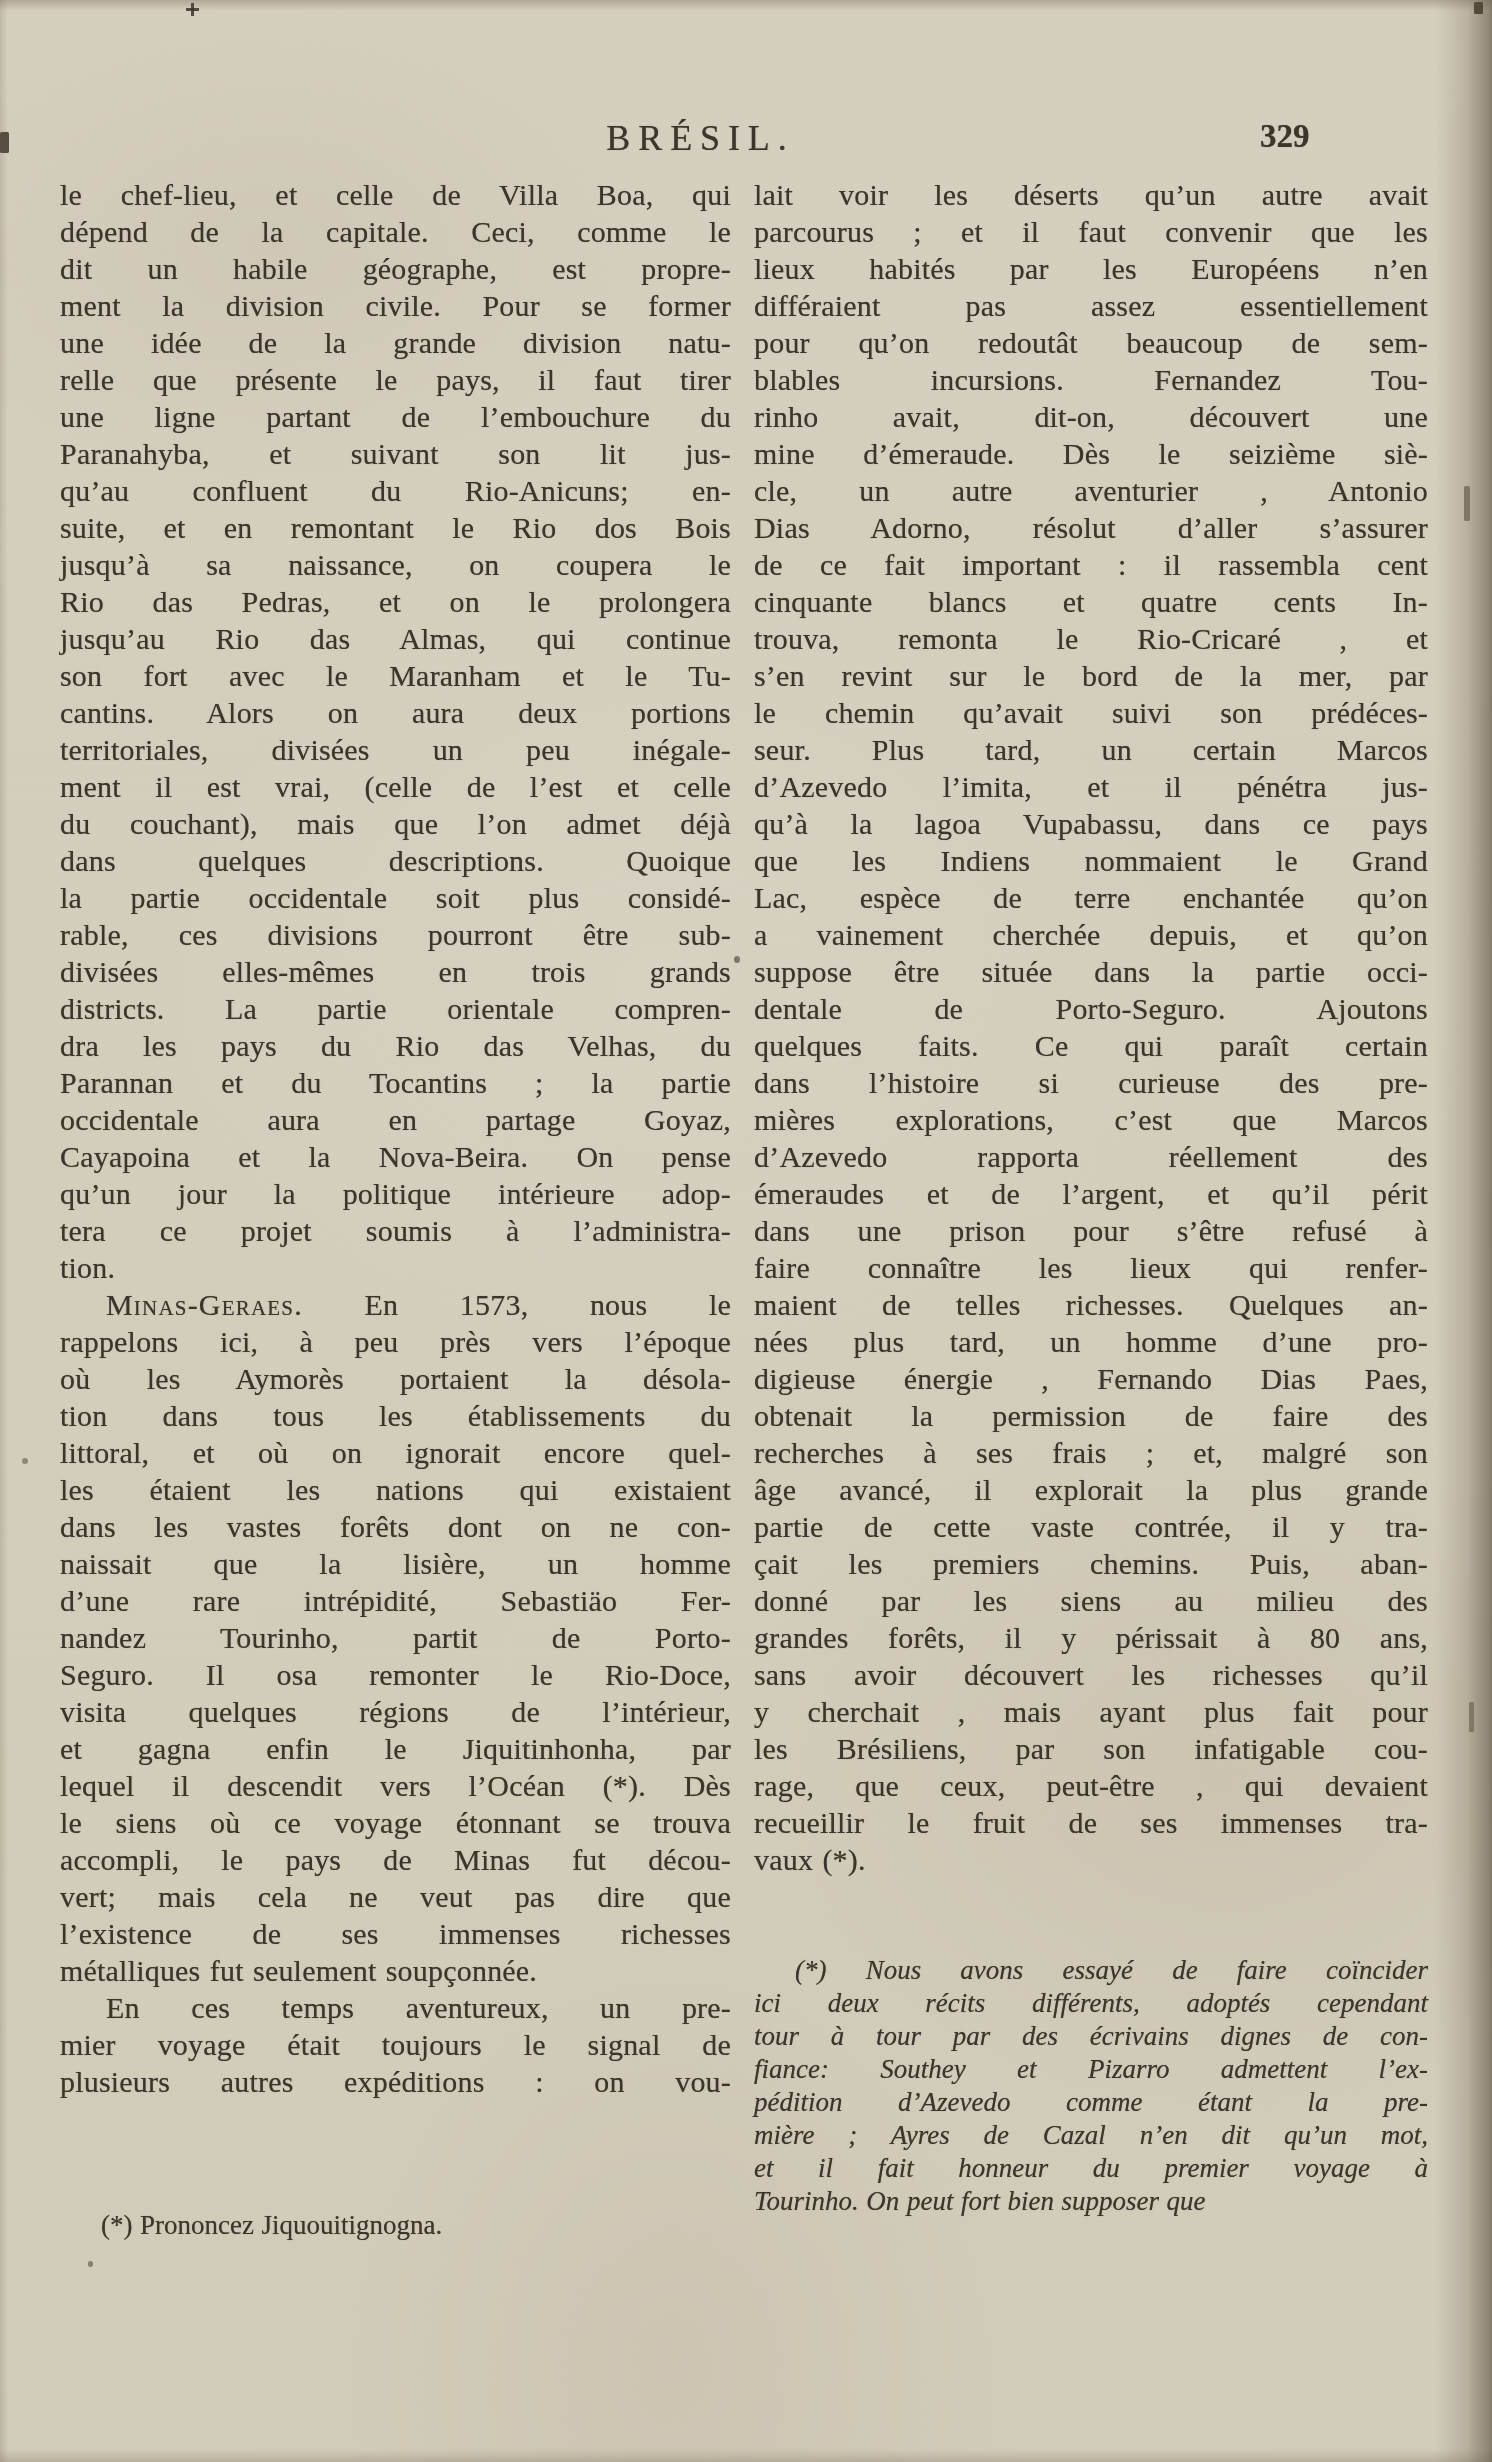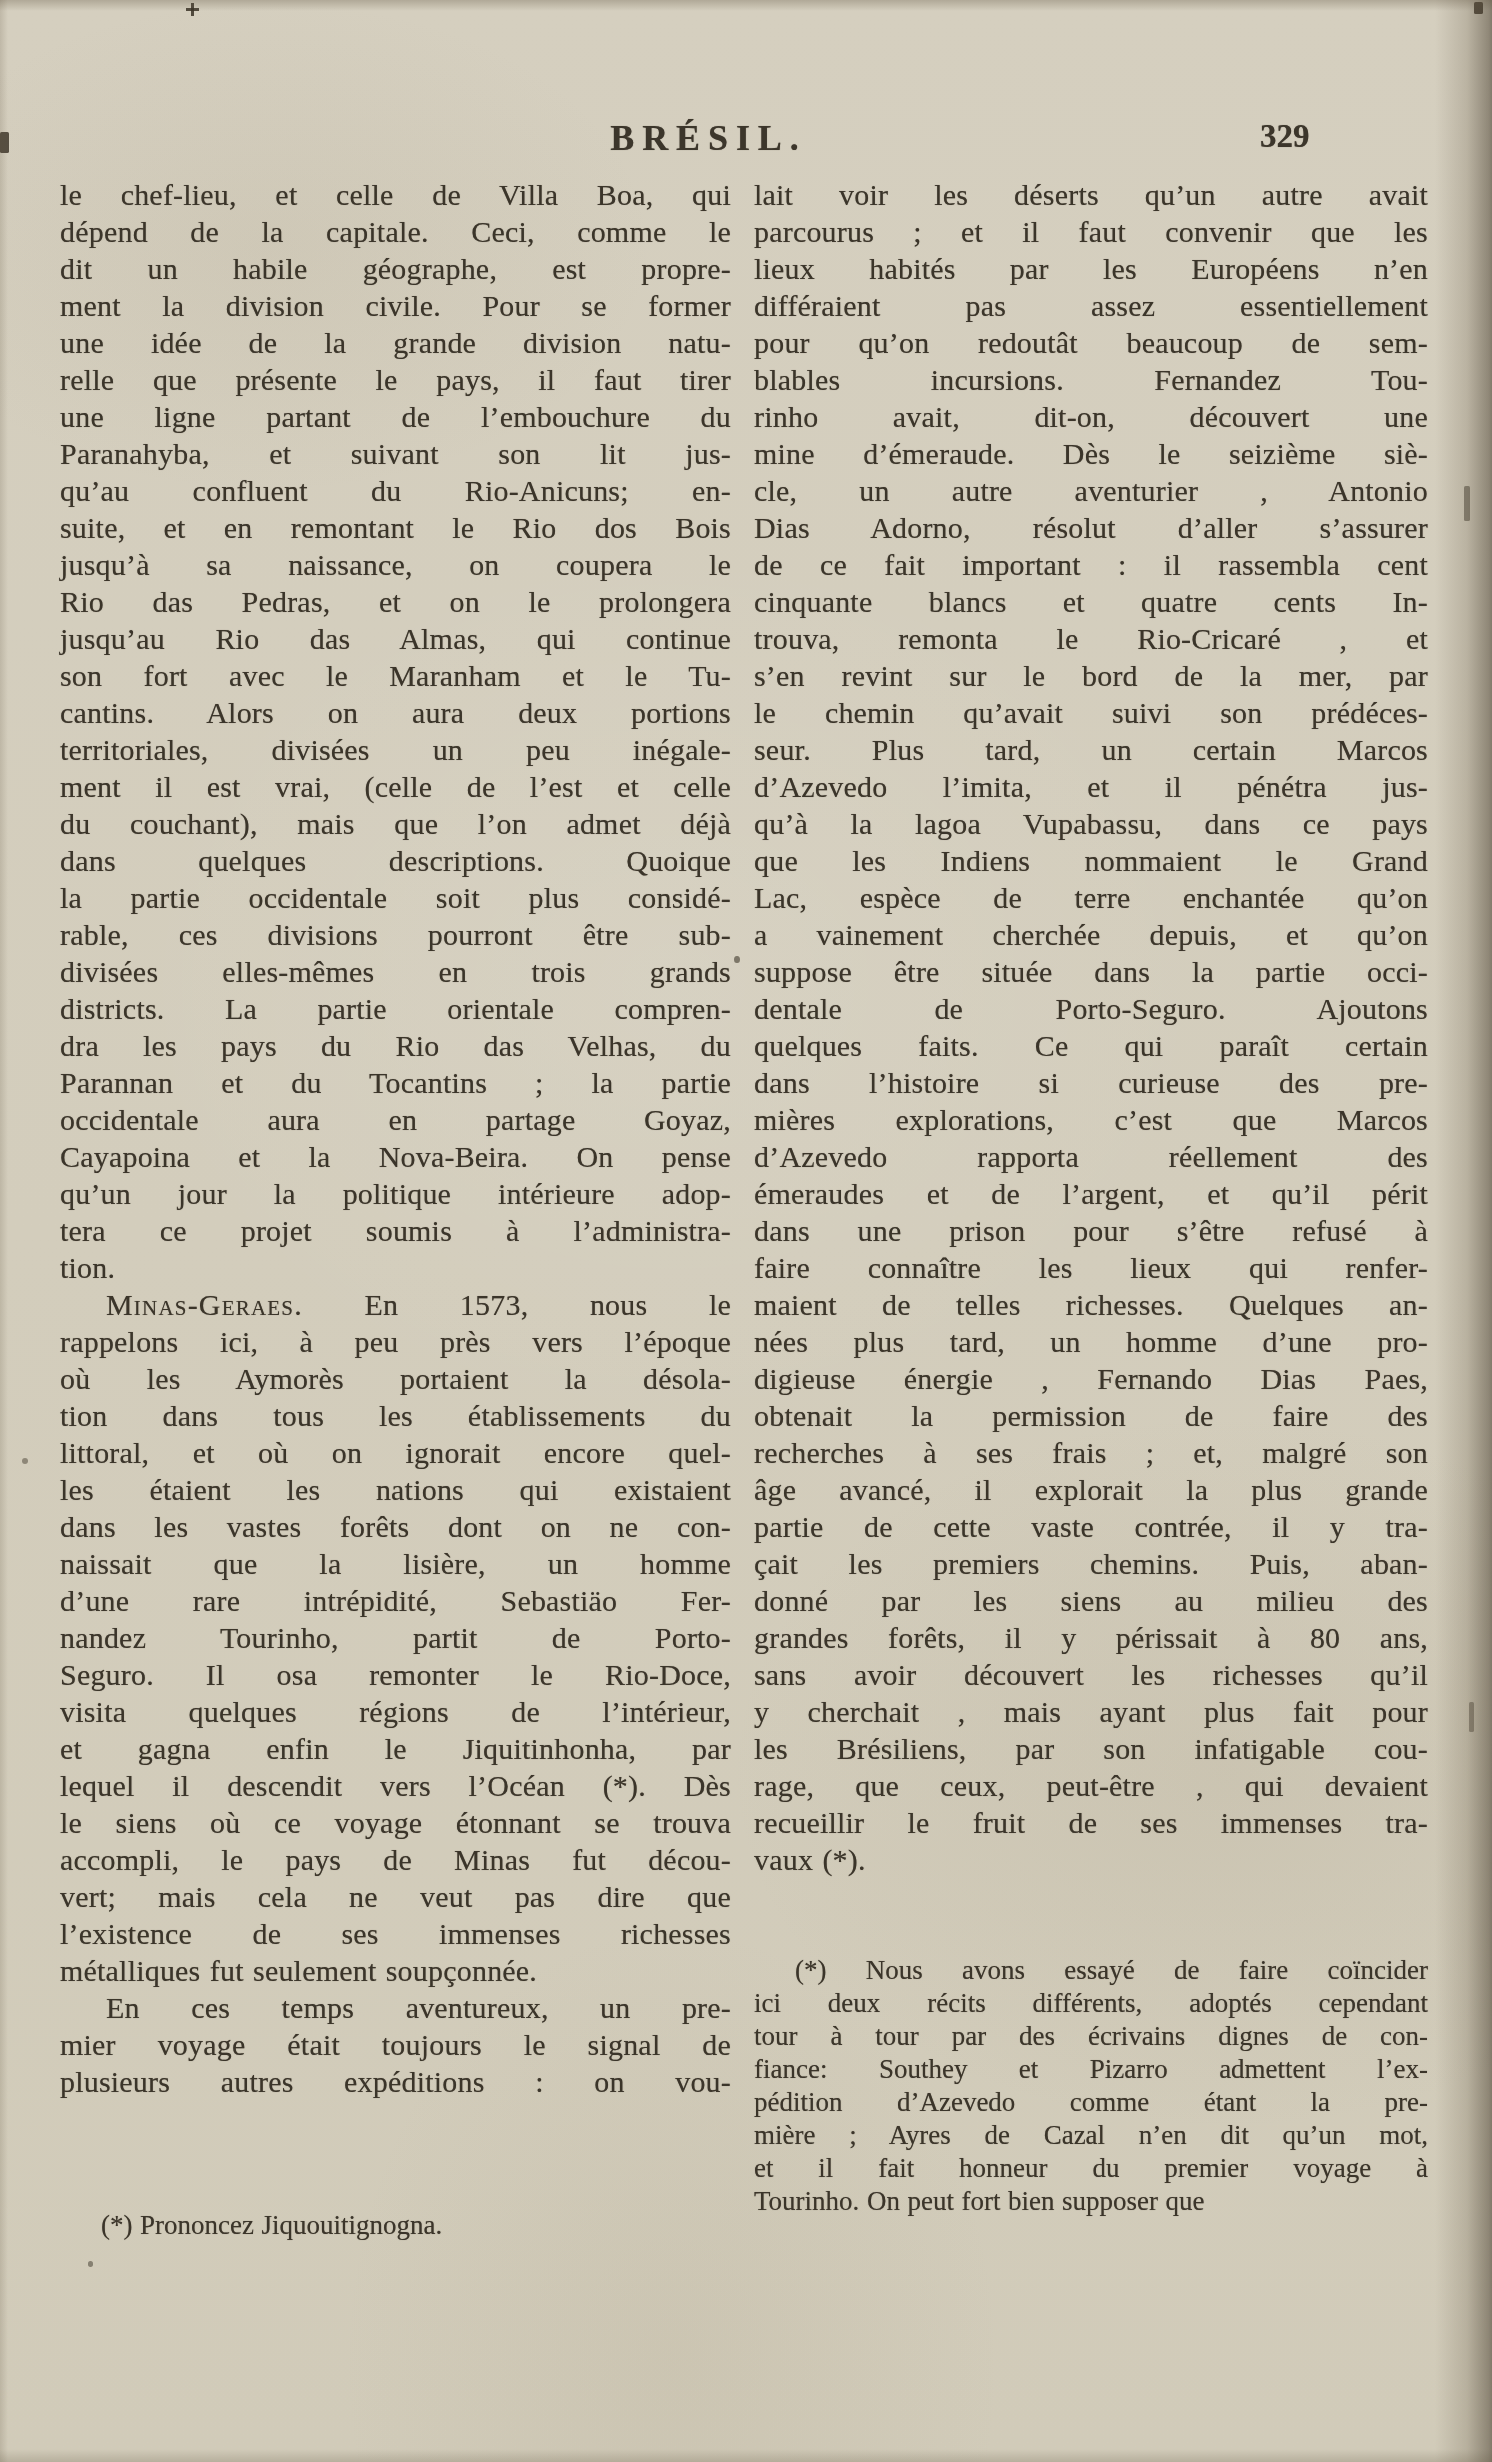--- a/index.html
+++ b/index.html
@@ -36,23 +36,23 @@
     background: linear-gradient(to top, rgba(92,80,60,.22), rgba(0,0,0,0));
     pointer-events: none;
   }
   .edge-left {
     position: absolute; top: 0; left: 0; width: 7.9px; height: 100%;
     background: linear-gradient(to right, rgba(92,80,60,.18), rgba(0,0,0,0));
     pointer-events: none;
   }
 
   .header-title {
-    position: absolute; left: 8px; top: 117px; width: 1401px;
+    position: absolute; left: 0; top: 117px; width: 1401px;
     text-align: center;
-    font-size: 36px; letter-spacing: 7.9px; font-weight: 700;
+    font-size: 36px; letter-spacing: 7.9px; font-weight: 400;
     color: #3c362b;
     text-shadow: 0 0 0.8px rgba(56,48,38,.65);
   }
   .page-number {
     position: absolute; top: 118px; left: 1260px; width: 118px;
     text-align: left;
     font-size: 33px; font-weight: 700;
     color: #3c362b;
     text-shadow: 0 0 0.8px rgba(56,48,38,.65);
   }
@@ -74,21 +74,21 @@
   .column .line.end { text-align-last: left; }
 
   .footnote {
     position: absolute;
     color: #3b352a;
     font-size: 27px;
     word-spacing: 0.8px;
     text-shadow: 0 0 0.8px rgba(56,48,38,.55);
   }
   .fn-left  { left: 60px;  top: 2209px; width: 671px; }
-  .fn-right { left: 754px; top: 1954px; width: 674px; }
+  .fn-right { left: 754px; top: 1954px; width: 674px; font-style: italic; }
   .footnote .line { line-height: 33px; text-align: justify; text-align-last: justify; }
   .footnote .line.indent { text-indent: 41px; }
   .footnote .line.end { text-align-last: left; }
 
   .sc { font-variant: small-caps; letter-spacing: 1.2px; }
 
   
   .speck { position: absolute; background: rgba(58,50,38,.82); border-radius: 1.6px; pointer-events: none; }
   .speck-plus { position: absolute; width: 12.6px; height: 3.1px; background: rgba(58,50,38,.85); pointer-events: none; }
   .speck-plus::after {

